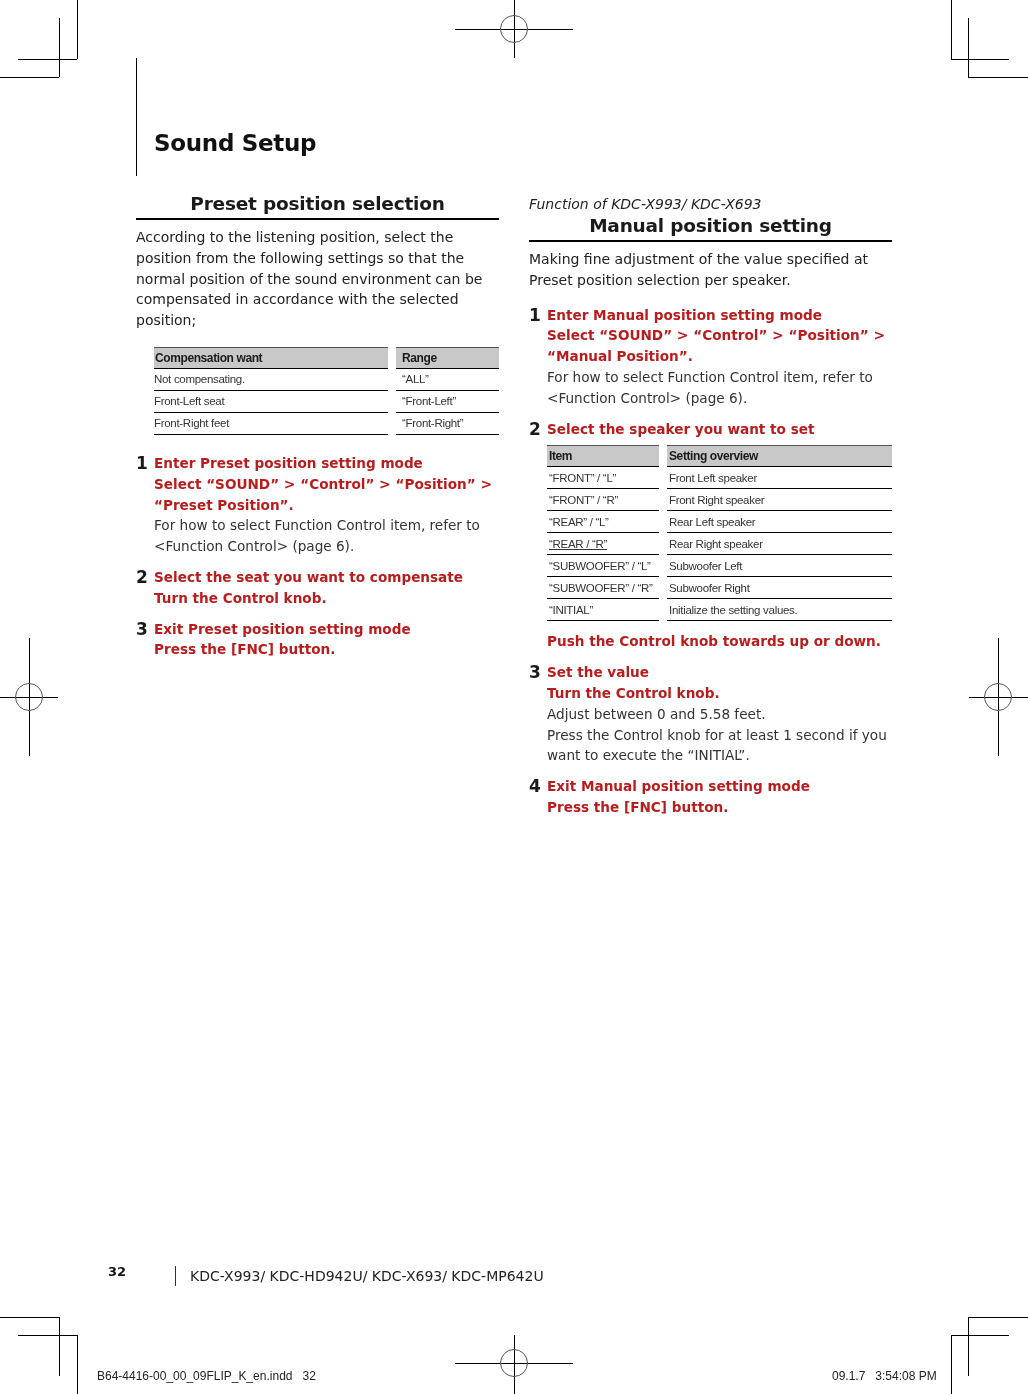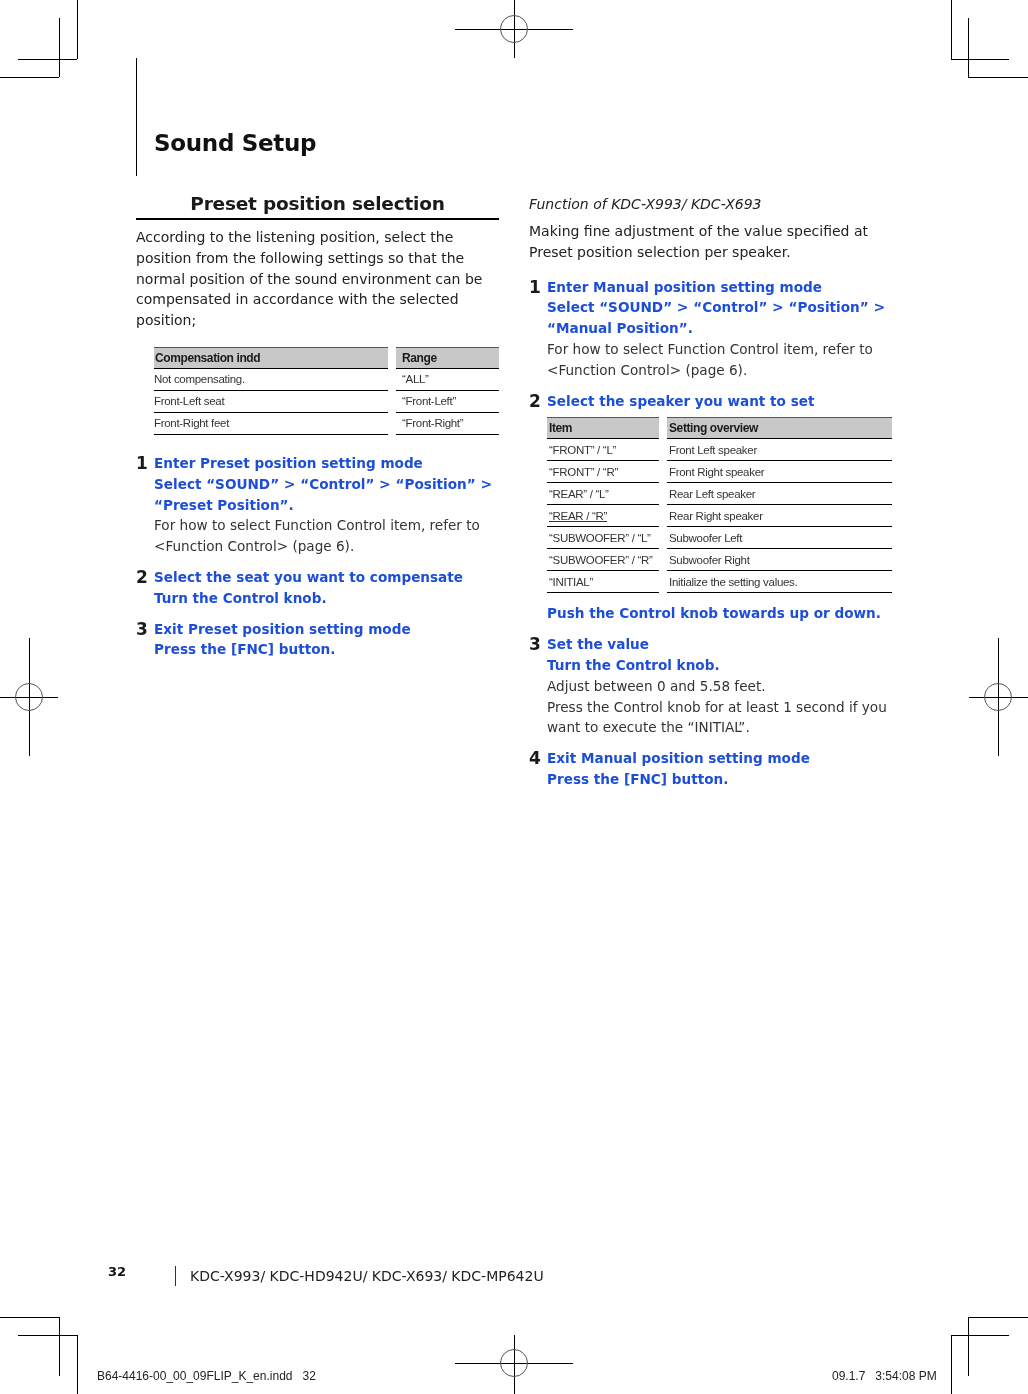--- a/index.html
+++ b/index.html
@@ -22,21 +22,21 @@
   .body-text { font-size: 14px; line-height: 20.8px; color: #222; margin-top: 6px; }
 
   table.tbl { border-collapse: separate; border-spacing: 0; width: 100%; font-family: "Liberation Sans", sans-serif; font-size: 11.5px; }
   table.tbl th { background: #c8c8c8; text-align: left; font-weight: bold; padding: 3px 0 3px 0; border-top: 1px solid #555; border-bottom: 1px solid #000; letter-spacing: -0.4px; font-size: 12px; }
   table.tbl td { padding: 3px 0 3px 0; border-bottom: 1px solid #000; color: #333; letter-spacing: -0.3px; height: 15px; }
   table.tbl .gap { width: 8px; background: #fff; border-top: none; border-bottom: none; padding: 0; }
   table.tbl th.gap { background: #fff; border-top: none; border-bottom: none; }
 
   .step { position: relative; padding-left: 18px; margin-top: 10px; }
   .step-num { position: absolute; left: 0; top: 0; font-size: 17px; font-weight: bold; line-height: 20px; }
-  .step-line-bold { font-size: 13.6px; font-weight: bold; line-height: 20.8px; color: #1d4ed8; }
+  .step-line-bold { font-size: 13.6px; font-weight: bold; line-height: 20.8px; color: #b91c1c; }
   .step-line-normal { font-size: 13.6px; line-height: 20.8px; color: #333; }
   .arrow { font-weight: bold; font-size: 14px; }
 
   .footer-page { left: 108px; top: 1264px; font-size: 13px; font-weight: bold; color: #111; }
   .footer-sep { left: 175px; top: 1266px; width: 1px; height: 20px; background: #333; }
   .footer-models { left: 190px; top: 1268px; font-size: 14px; color: #222; }
   .slug-left { left: 97px; top: 1369px; font-family: "Liberation Sans", sans-serif; font-size: 12px; color: #222; }
   .slug-right { left: 832px; top: 1369px; font-family: "Liberation Sans", sans-serif; font-size: 12px; color: #222; }
 </style>
 </head>
@@ -92,21 +92,21 @@
 <div class="abs chapter-title">Sound Setup</div>
 
 <div class="col col-left">
   <div class="sec-title">Preset position selection</div>
   <div class="body-text" style="margin-top:7px;">According to the listening position, select the position from the following settings so that the normal position of the sound environment can be compensated in accordance with the selected position;</div>
 
   <div style="margin-left:18px; margin-top:16px;">
     <table class="tbl">
       <thead>
         <tr>
-          <th style="padding-left:1px;">Compensation indd</th>
+          <th style="padding-left:1px;">Compensation want</th>
           <th class="gap"></th>
           <th style="width:97px;padding-left:6px;">Range</th>
         </tr>
       </thead>
       <tbody>
         <tr>
           <td>Not compensating.</td>
           <td class="gap"></td>
           <td style="padding-left:6px;">“ALL”</td>
         </tr>
@@ -148,20 +148,21 @@
 
   <div class="step">
     <span class="step-num">3</span>
     <div class="step-line-bold">Exit Preset position setting mode</div>
     <div class="step-line-bold">Press the [FNC] button.</div>
   </div>
 </div>
 
 <div class="col col-right">
   <div class="func-note">Function of KDC-X993/ KDC-X693</div>
+  <div class="sec-title">Manual position setting</div>
   <div class="body-text" style="margin-top:7px;">Making fine adjustment of the value specified at Preset position selection per speaker.</div>
 
   <div class="step" style="margin-top:14px;">
     <span class="step-num">1</span>
     <div class="step-line-bold">Enter Manual position setting mode</div>
     <div class="step-line-bold">
       <span>Select “SOUND”</span>
       <span class="arrow">&gt;</span>
       <span>“Control”</span>
       <span class="arrow">&gt;</span>

